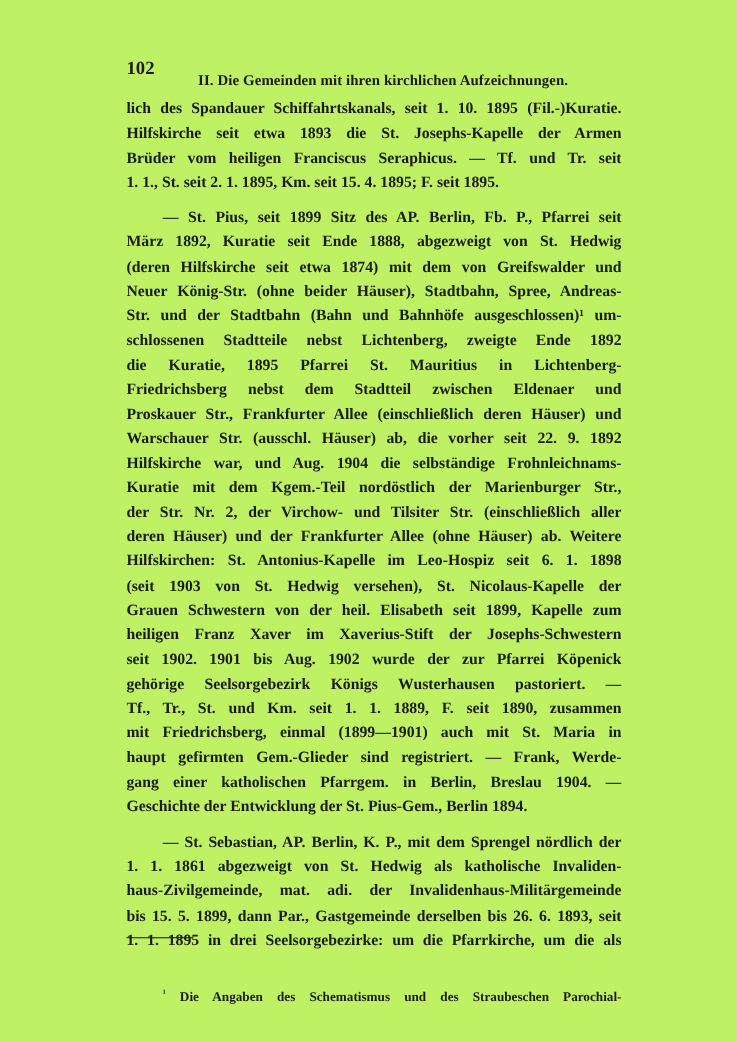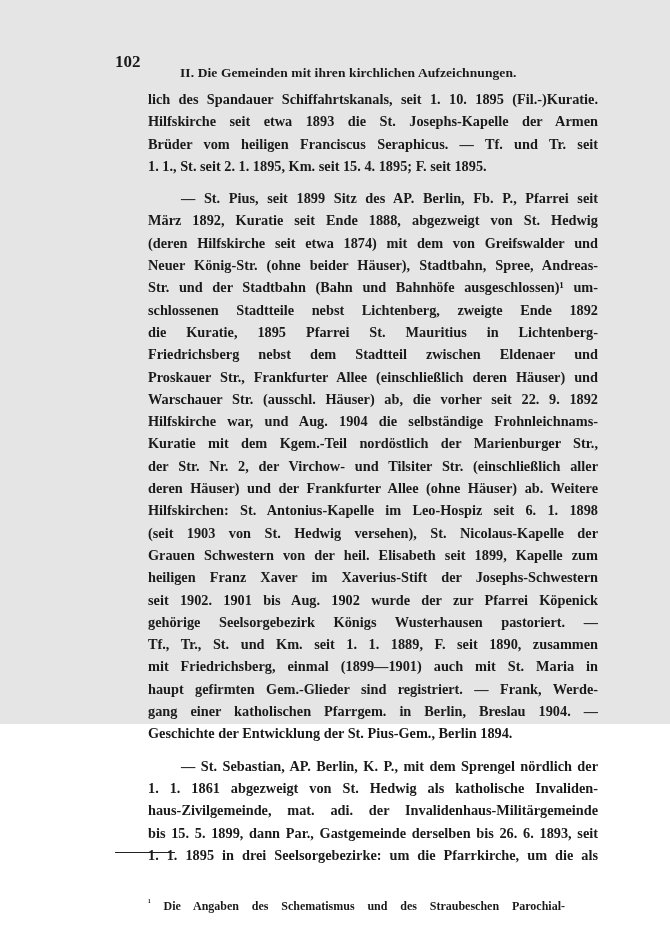--- a/index.html
+++ b/index.html
@@ -1,22 +1,22 @@
 <!DOCTYPE html>
 <html><head>
   <meta charset="utf-8">
   <style>
     html, body { margin: 0; padding: 0; background: #ffffff; }
     body { width: 670px; height: 947px; position: relative; overflow: hidden;
            font-family: "DejaVu Serif", serif; color: #1a1a1a; }
-    .page { position: absolute; left: 0; top: 0; width: 670px; height: 724px; background: #e5e5e5; }
+    .page { position: absolute; left: 0; top: 0; width: 670px; height: 947px; background: #bef264; }
     .header { position: absolute; top: 50px; left: 115px; width: 440px; height: 24px; }
     .page-number { position: absolute; left: 0; top: 2px; font-size: 17px; font-weight: bold; font-family: "Liberation Serif", serif; }
     .running-head { position: absolute; left: 65px; top: 4px; font-size: 13.5px; font-weight: bold; letter-spacing: 0.1px; font-family: "Liberation Serif", serif; margin-top: 11px; }
-    .body-text { position: absolute; left: 115px; top: 88px; width: 450px; font-size: 14.3px; line-height: 22.3px; font-family: "Liberation Serif", serif; font-weight: bold; margin-left: 33px; }
+    .body-text { position: absolute; left: 115px; top: 88px; width: 450px; font-size: 14.3px; line-height: 22.3px; font-family: "Liberation Serif", serif; font-weight: bold; }
     .line { display: block; white-space: nowrap; text-align: justify; text-align-last: justify; height: 22.3px; overflow: hidden; }
     .line.last { text-align-last: left; }
     .indent { padding-left: 33px; }
     .para-gap { height: 10px; }
     .rule { position: absolute; left: 115px; top: 852px; width: 60px; border-top: 1.5px solid #222; }
     .footnote { position: absolute; left: 115px; top: 864px; width: 450px; font-size: 12px; line-height: 20px; font-family: "Liberation Serif", serif; font-weight: bold; }
     .fn-line { display: block; white-space: nowrap; text-align: justify; text-align-last: justify; margin-top: 32px; }
     .fn-line.last { text-align-last: left; }
     .fn-indent { padding-left: 33px; }
     sup { font-size: 9px; vertical-align: super; line-height: 0; }

